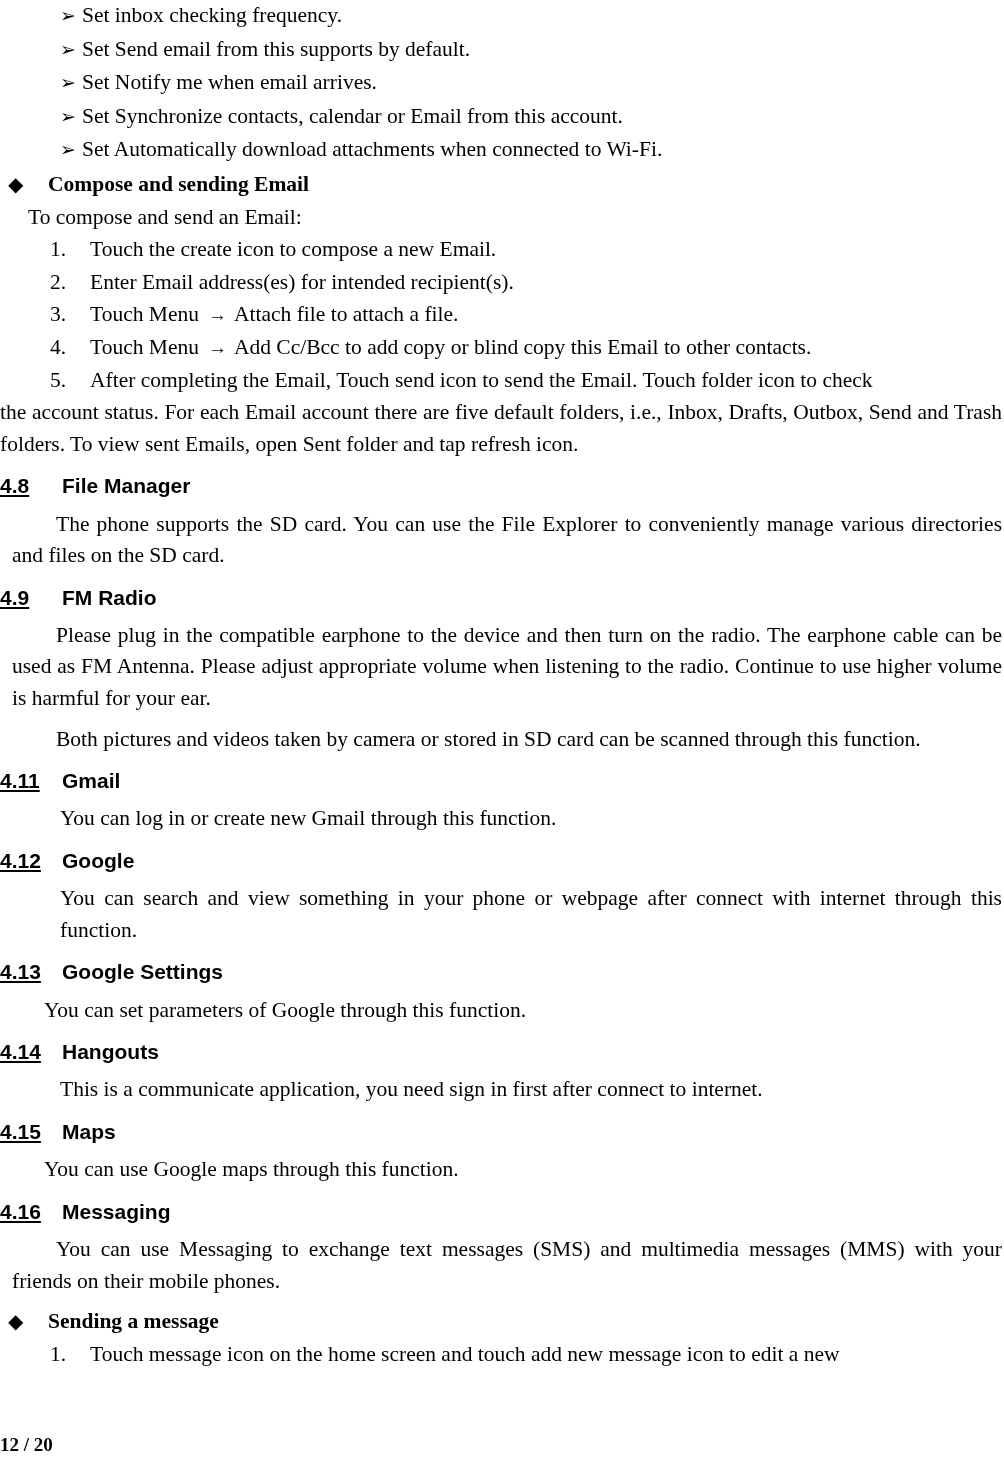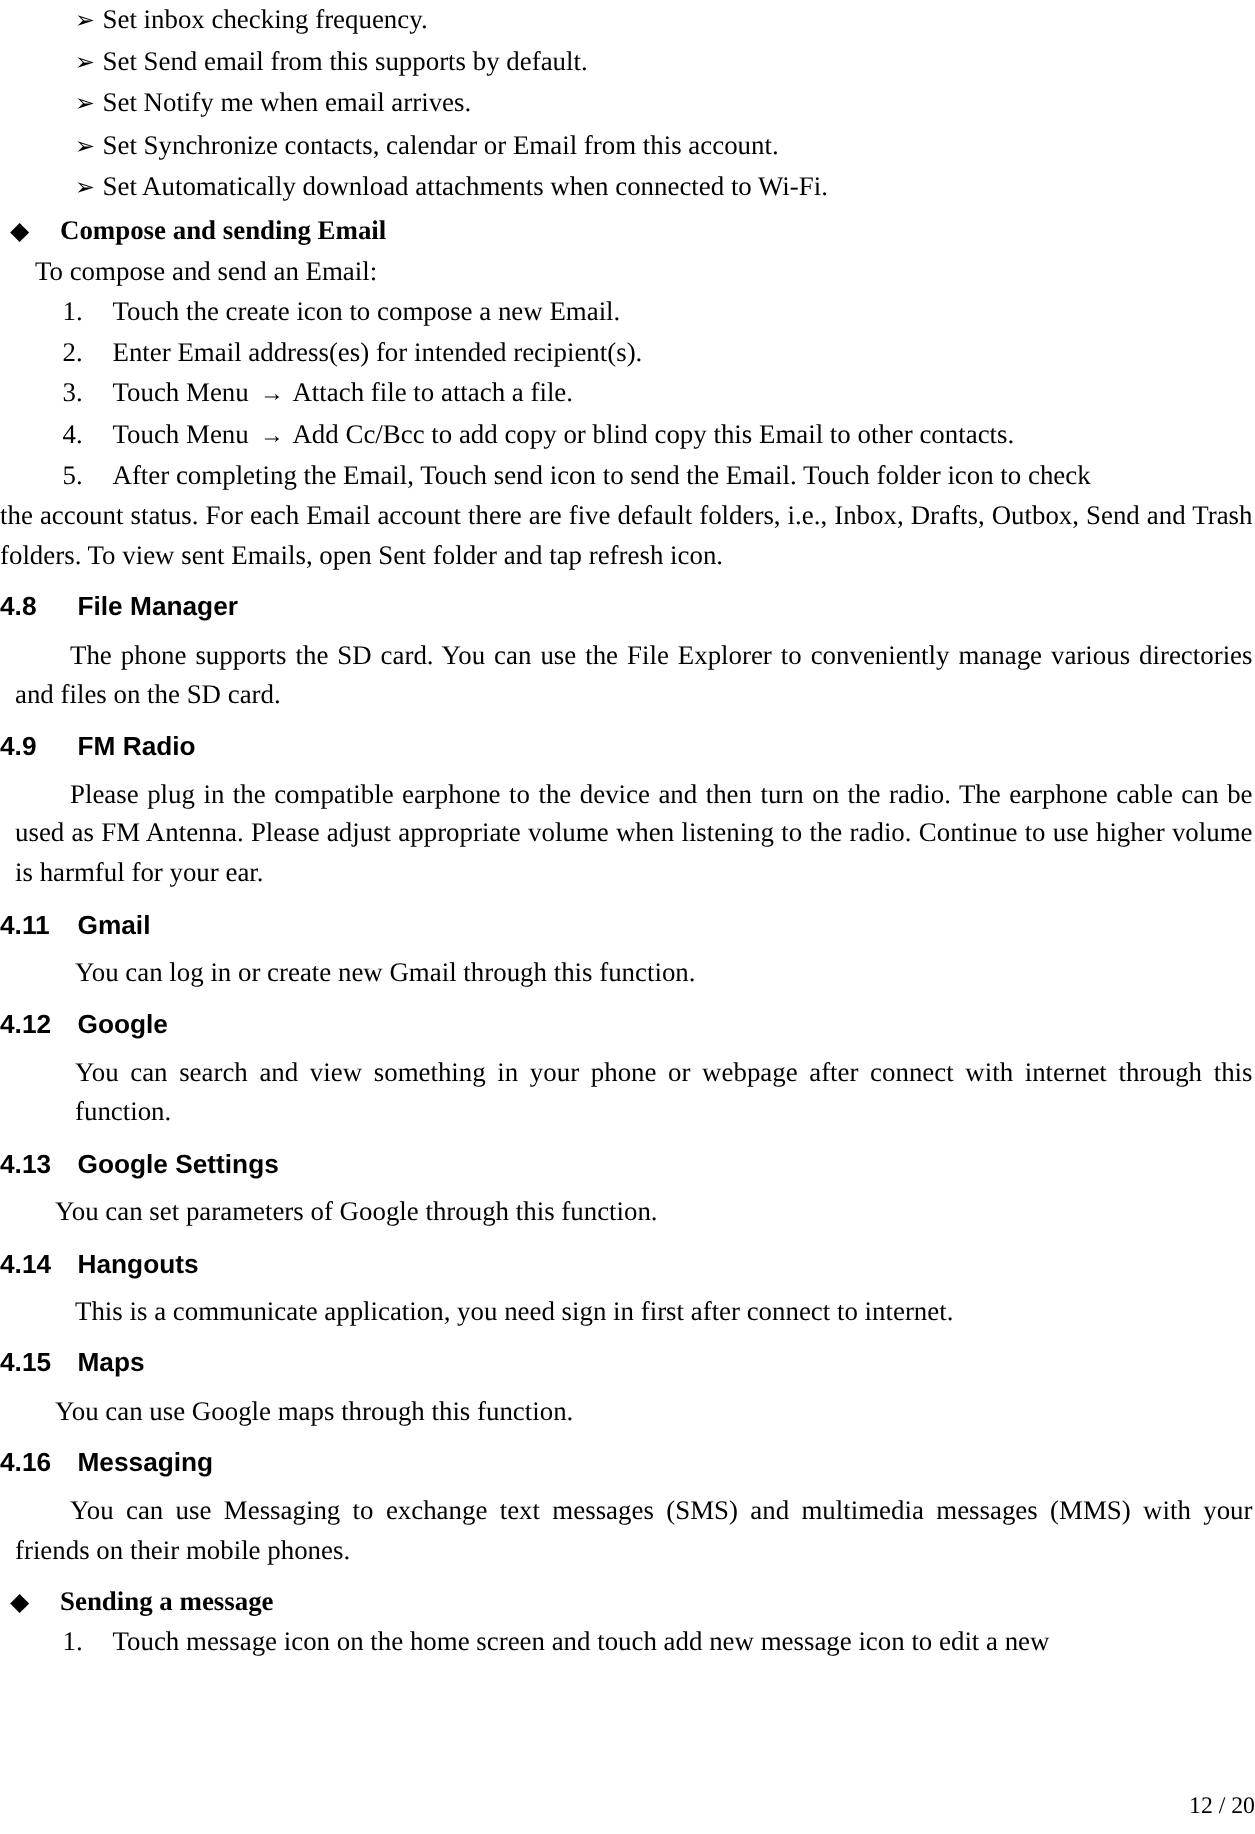--- a/index.html
+++ b/index.html
@@ -98,20 +98,21 @@
     font-weight: bold;
     font-size: 21px;
     margin: 13px 0 10px 0;
     padding: 0;
     display: flex;
     line-height: 1.2;
   }
   h2.sec .secnum {
     flex: 0 0 auto;
     width: 62px;
+    text-decoration: underline;
   }
   h2.sec .sectitle {
     flex: 1 1 auto;
   }
 
   
   p.body {
     margin: 9px 0 9px 0;
     text-align: justify;
     text-indent: 44px;
@@ -131,22 +132,22 @@
   p.body.tight {
     margin: 8px 0 6px 0;
   }
 
   
   .footer {
     position: absolute;
     left: 0;
     right: 0;
     bottom: 8px;
-    text-align: right;
-    font-weight: normal;
+    text-align: left;
+    font-weight: bold;
     font-size: 19px;
     font-family: "Liberation Serif", "DejaVu Serif", serif;
   }
 </style>
 </head>
 <body>
 
 <div class="page">
   <div class="content">
 
@@ -205,20 +206,21 @@
       <span class="sectitle">File Manager</span>
     </h2>
     <p class="body justify-all">The phone supports the SD card. You can use the File Explorer to conveniently manage various directories and files on the SD card.</p>
 
     <h2 class="sec">
       <span class="secnum">4.9</span>
       <span class="sectitle">FM Radio</span>
     </h2>
     <p class="body justify-all">Please plug in the compatible earphone to the device and then turn on the radio. The earphone cable can be used as FM Antenna. Please adjust appropriate volume when listening to the radio. Continue to use higher volume is harmful for your ear.</p>
 
+    <p class="body justify-all">Both pictures and videos taken by camera or stored in SD card can be scanned through this function.</p>
 
     <h2 class="sec">
       <span class="secnum">4.11</span>
       <span class="sectitle">Gmail</span>
     </h2>
     <p class="body indent-deep tight">You can log in or create new Gmail through this function.</p>
 
     <h2 class="sec">
       <span class="secnum">4.12</span>
       <span class="sectitle">Google</span>

